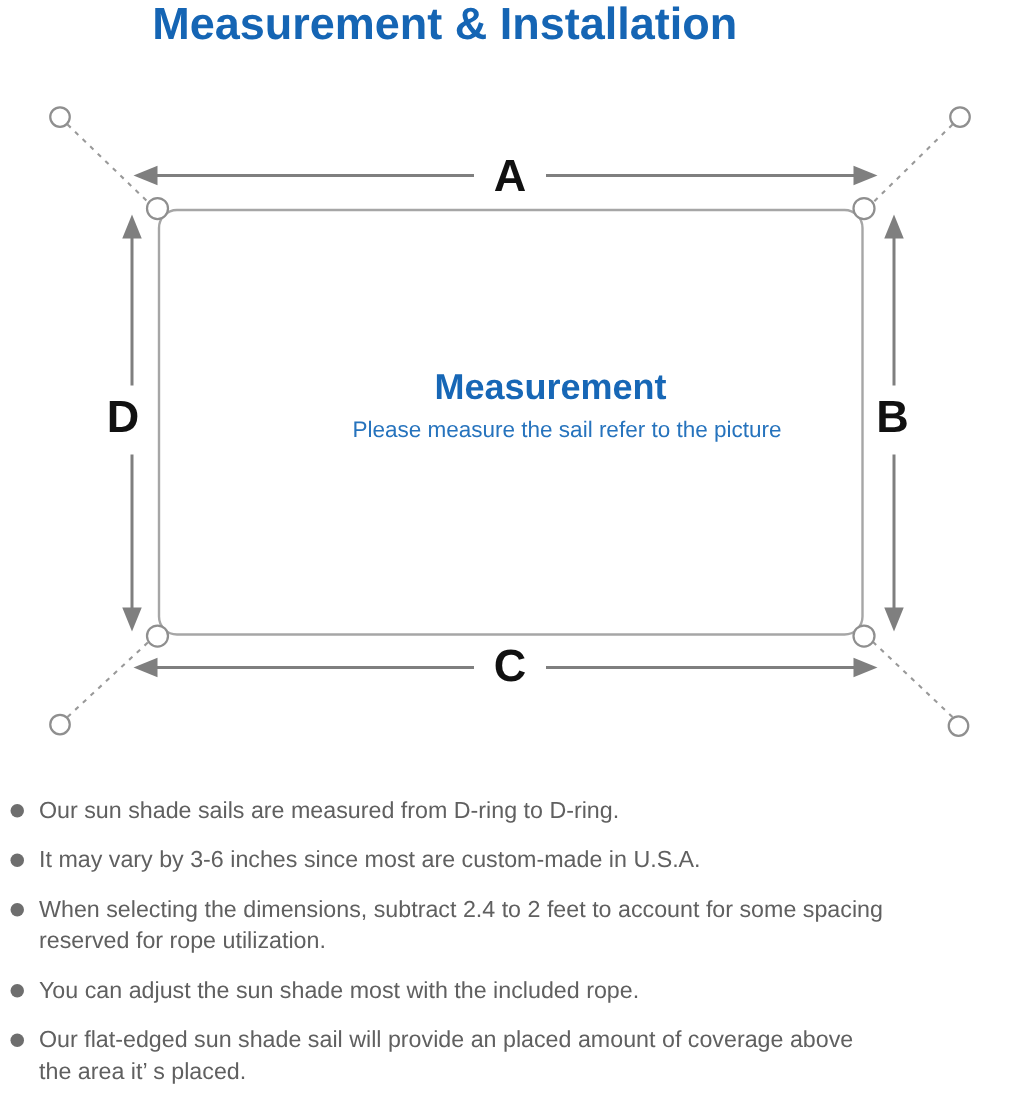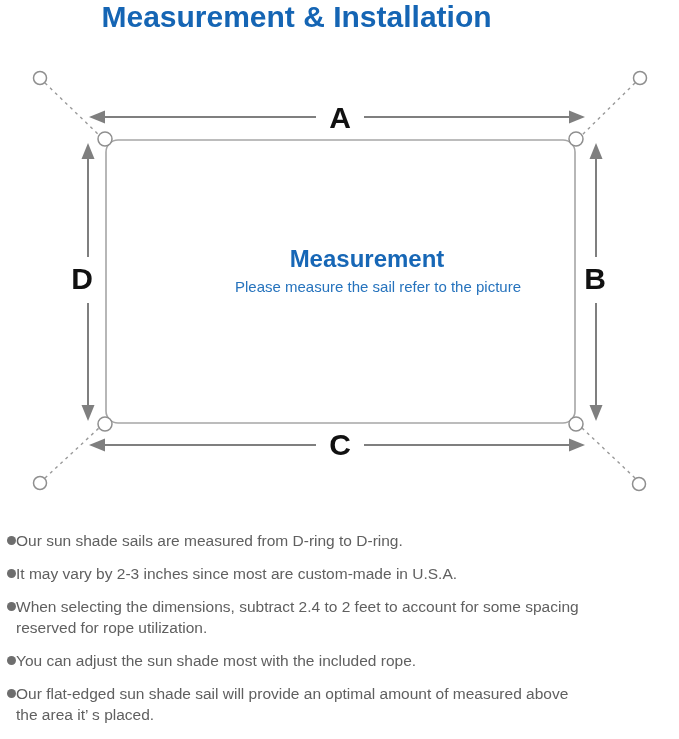--- a/index.html
+++ b/index.html
@@ -52,21 +52,21 @@
     color: #2673bd;
   }
   .notes {
     position: absolute;
     left: 0; top: 530px; width: 679px;
     list-style: none;
     margin: 0; padding: 0;
   }
   .note-item {
     position: relative;
-    padding-left: 16px;
+    padding-left: 26px;
     padding-right: 14px;
     margin-bottom: 12px;
     font-size: 15.5px;
     line-height: 21px;
     color: #606060;
   }
   .bullet-dot {
     position: absolute;
     left: 7px; top: 6px;
     width: 9px; height: 9px;
@@ -141,31 +141,31 @@
   <div class="center-title">Measurement</div>
   <div class="center-subtitle">Please measure the sail refer to the picture</div>
 
   <ul class="notes">
     <li class="note-item">
       <span class="bullet-dot"></span>
       <span class="note-text">Our sun shade sails are measured from D-ring to D-ring.</span>
     </li>
     <li class="note-item">
       <span class="bullet-dot"></span>
-      <span class="note-text">It may vary by 2-3 inches since most are custom-made in U.S.A.</span>
+      <span class="note-text">It may vary by 3-6 inches since most are custom-made in U.S.A.</span>
     </li>
     <li class="note-item">
       <span class="bullet-dot"></span>
       <span class="note-text">When selecting the dimensions, subtract 2.4 to 2 feet to account for some spacing
 reserved for rope utilization.</span>
     </li>
     <li class="note-item">
       <span class="bullet-dot"></span>
       <span class="note-text">You can adjust the sun shade most with the included rope.</span>
     </li>
     <li class="note-item">
       <span class="bullet-dot"></span>
-      <span class="note-text">Our flat-edged sun shade sail will provide an optimal amount of measured above
+      <span class="note-text">Our flat-edged sun shade sail will provide an placed amount of coverage above
 the area it’ s placed.</span>
     </li>
   </ul>
 
 </div>
 
 </body></html>

